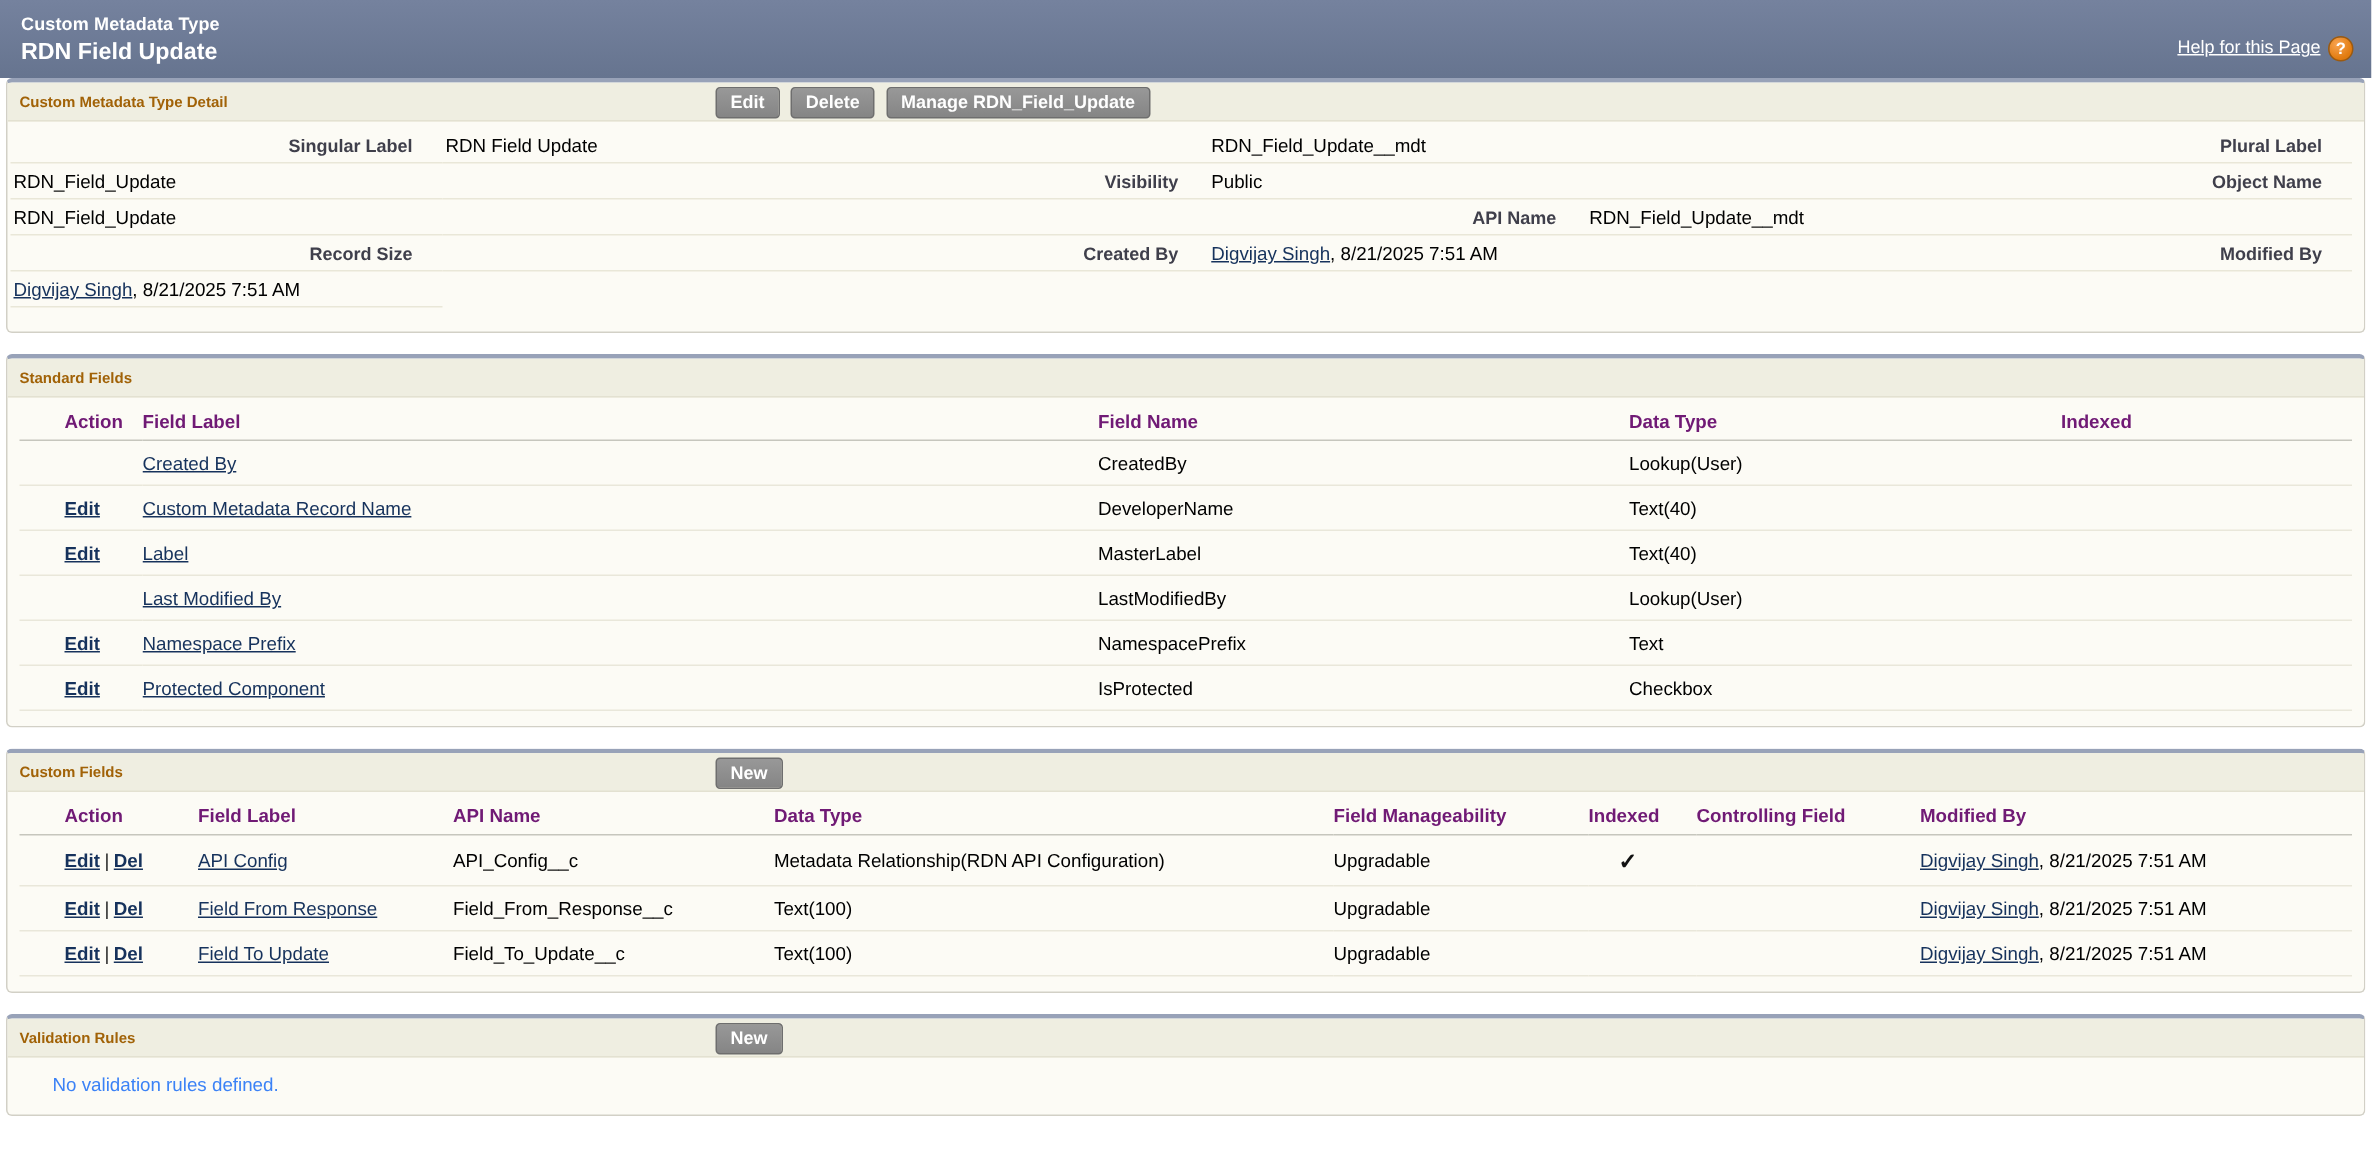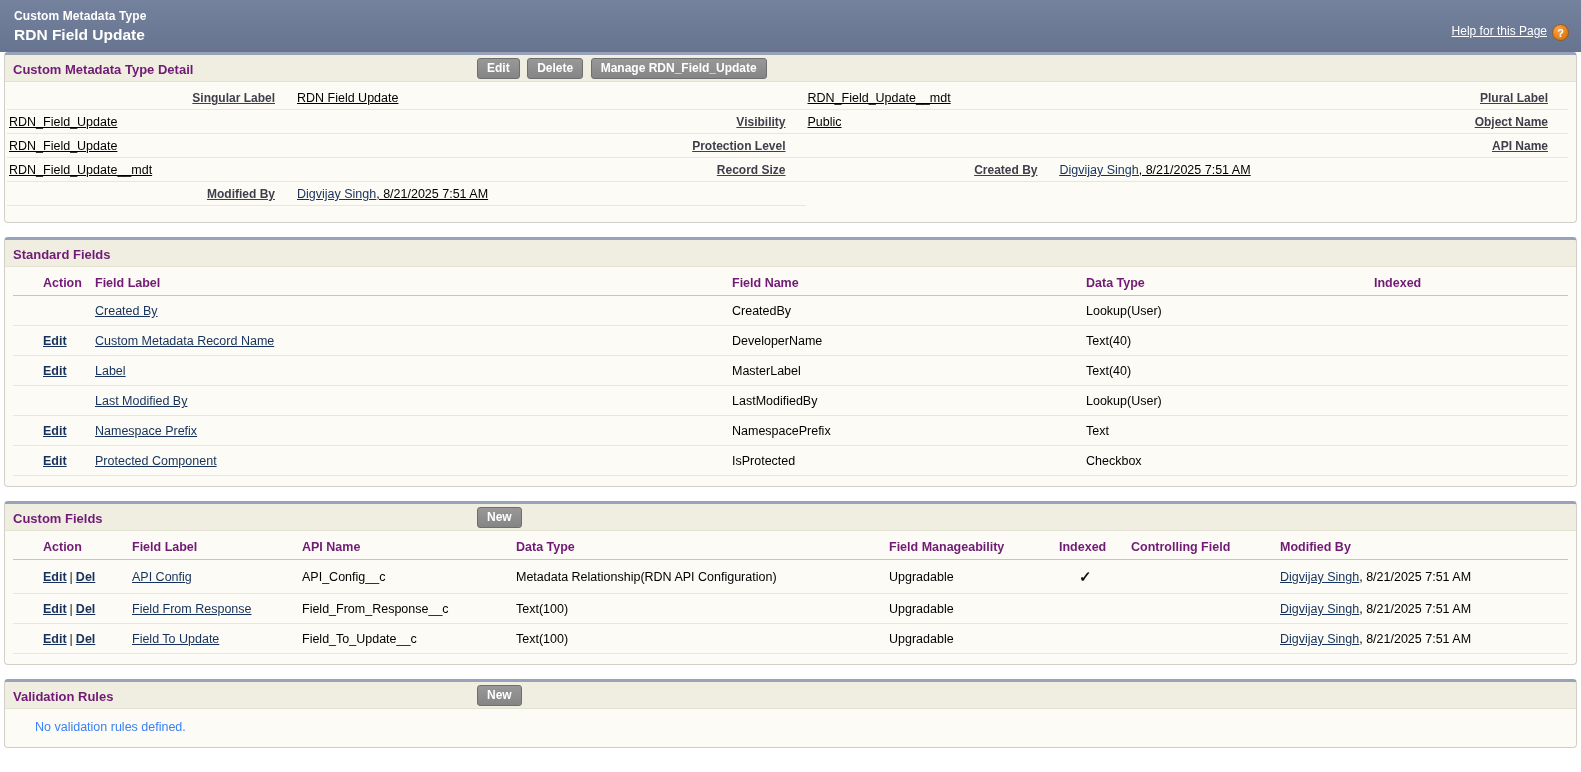--- a/index.html
+++ b/index.html
@@ -47,21 +47,21 @@
     overflow:hidden;
   }
   .pb:first-of-type { margin-top:16px; }
   .pb-header {
     position:relative;
     background:#efeee1;
     padding:5px 8px 4px 8px;
     min-height:26px;
     border-bottom:1px solid #e3e1d1;
   }
-  .pb-title { font-weight:bold; font-size:13px; color:#701a75; padding-top:2px; display:inline-block;text-align:right; }
+  .pb-title { font-weight:bold; font-size:10px; color:#a16207; padding-top:2px; display:inline-block;text-align:right; }
   .pb-buttons { position:absolute; left:472px; top:3px; white-space:nowrap; }
   .btn {
     display:inline-block;
     background:linear-gradient(#989898, #858585);
     border:1px solid #6e6e6e;
     border-radius:3px;
     color:#fff;
     font-weight:bold;
     font-size:12px;
     font-family:"Liberation Sans", sans-serif;
@@ -74,21 +74,20 @@
   .detail-grid {
     display:grid;
     grid-template-columns:288px 1fr 252px 1fr;
     padding:4px 8px 16px 2px;
   }
   .detail-grid > div {
     border-bottom:1px solid #e9e7d8;
     padding:4px 0 3px 0;
     min-height:23px;
     line-height:16px;
-    text-decoration:underline;
   }
   .dlabel { text-align:right; font-weight:bold; color:#3f3f4b; padding-right:20px !important; font-size:12px; }
   .dvalue { padding-left:2px !important; color:#000; }
 
   
   .tbl-wrap { padding:0 8px 10px 8px; }
   table { width:100%; border-collapse:collapse; table-layout:fixed; }
   th {
     text-align:left; font-size:12.5px; font-weight:bold; color:#701a75;
     padding:9px 2px 5px 0;
@@ -134,21 +133,20 @@
     <div class="dvalue">RDN Field Update</div>
     <div class="dvalue">RDN_Field_Update__mdt</div>
 
     <div class="dlabel">Plural Label</div>
     <div class="dvalue">RDN_Field_Update</div>
     <div class="dlabel">Visibility</div>
     <div class="dvalue">Public</div>
 
     <div class="dlabel">Object Name</div>
     <div class="dvalue">RDN_Field_Update</div>
-    <div class="dlabel">Protection Level</div>
     <div class="dvalue"></div>
 
     <div class="dlabel">API Name</div>
     <div class="dvalue">RDN_Field_Update__mdt</div>
     <div class="dlabel">Record Size</div>
 
     <div class="dlabel">Created By</div>
     <div class="dvalue">
       <a href="#">Digvijay Singh</a><span>, 8/21/2025 7:51 AM</span>
     </div>

